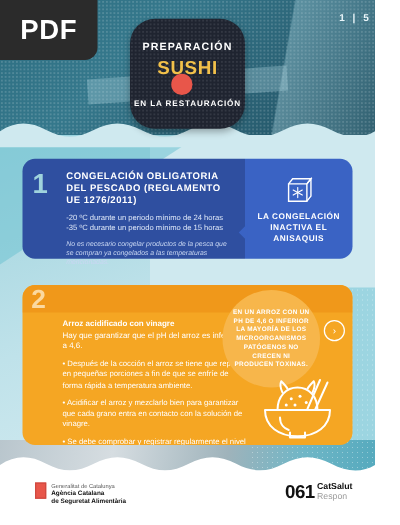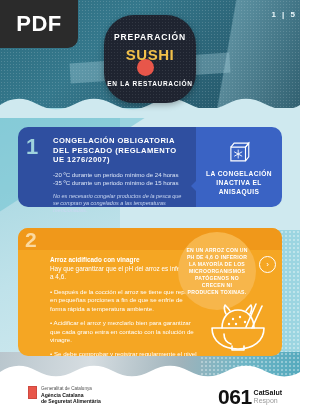--- a/index.html
+++ b/index.html
@@ -35,21 +35,21 @@
      background:#2b2b2b; border-bottom-right-radius:10px;
      display:flex; align-items:center; justify-content:center; z-index:8; }
   .pdf-badge span { color:#fff; font-size:22px; font-weight:bold; letter-spacing:.5px; }
 
   
   .page-ind { position:absolute; right:10px; top:10px; z-index:8;
      color:#eaf6fa; font-size:8px; font-weight:bold; letter-spacing:2px; }
 
   
   .title-badge { position:absolute; left:104px; top:15px; width:92px; height:88px;
-     background:#1f2430; border-radius:30px; z-index:6;
+     background:#1f2430; border-radius:20px; z-index:6;
      display:flex; flex-direction:column; align-items:center; justify-content:center;
      box-shadow:0 2px 6px rgba(0,0,0,.3); overflow:hidden; }
   .title-badge::before { content:""; position:absolute; inset:0; opacity:.5;
      background-image:radial-gradient(rgba(255,255,255,.18) .7px, transparent .8px);
      background-size:3px 3px; }
   .tb-l1,.tb-l2 { position:relative; color:#fff; font-size:8.5px; font-weight:bold;
      letter-spacing:.9px; line-height:11px; }
   .tb-sushi { position:relative; color:#f2c14a; font-size:15px; font-weight:bold;
      letter-spacing:.5px; line-height:21px; margin:1px 0 12px; z-index:2; }
   .tb-dot { position:absolute; left:50%; top:44px; width:17px; height:17px;
@@ -130,21 +130,21 @@
      background-size:4px 4px; }
   .wave2 { position:absolute; left:0; top:362px; width:300px; height:20px; z-index:6; }
   .footer { position:absolute; left:0; top:380px; width:300px; height:40px; background:#fff; z-index:7; }
   .gencat { position:absolute; left:28px; top:6px; display:flex; align-items:flex-start; }
   .gencat-mark { width:9px; height:13px; background:#e8564a; margin-right:4px;
      border:1px solid #cf4940; }
   .gencat-txt div:nth-child(1) { font-size:4.6px; color:#555; line-height:6px; }
   .gencat-txt div:nth-child(2),
   .gencat-txt div:nth-child(3) { font-size:5.1px; color:#111; font-weight:bold; line-height:6.4px; }
   .catsalut { position:absolute; right:18px; top:5px; display:flex; align-items:center; }
-  .cs-061 { font-size:21px; font-weight:bold; color:#111; letter-spacing:-.5px; }
+  .cs-061 { font-size:15px; font-weight:bold; color:#111; letter-spacing:-.5px; }
   .cs-txt { margin-left:2px; }
   .cs-txt div:nth-child(1) { font-size:7px; font-weight:bold; color:#111; line-height:8px; }
   .cs-txt div:nth-child(2) { font-size:7px; color:#9a9a9a; line-height:8px; }
 </style>
 </head>
 <body>
 
 <div class="page">
 
   <div class="hero">
@@ -173,21 +173,21 @@
   <div class="bg-teal-right"></div>
   <div class="bg-dots-right"></div>
 
   <svg class="wave" viewBox="0 0 300 22" preserveAspectRatio="none">
     <path d="M0,9 C12,1 24,1 37,8 C50,15 62,15 75,8 C88,1 100,1 113,8 C126,15 138,15 151,8 C164,1 176,1 189,8 C202,15 214,15 227,8 C240,1 252,1 265,8 C278,15 290,15 300,9 L300,22 L0,22 Z" fill="#cfe9ef"></path>
   </svg>
 
   <div class="sec1">
     <div class="sec1-main">
       <div class="sec1-num">1</div>
-      <div class="sec1-head">CONGELACIÓN OBLIGATORIA DEL PESCADO (REGLAMENTO UE 1276/2007)</div>
+      <div class="sec1-head">CONGELACIÓN OBLIGATORIA DEL PESCADO (REGLAMENTO UE 1276/2011)</div>
       <div class="sec1-list">
         <div>-20 ºC durante un periodo mínimo de 24 horas</div>
         <div>-35 ºC durante un periodo mínimo de 15 horas</div>
       </div>
       <div class="sec1-note">No es necesario congelar productos de la pesca que se compran ya congelados a las temperaturas mencionadas.</div>
     </div>
     <div class="sec1-side">
       <svg class="freezer-icon" viewBox="0 0 32 32">
         <path d="M6,10 L24,10 L24,27 L6,27 Z" fill="none" stroke="#fff" stroke-width="1.4"></path>
         <path d="M6,10 L10,5 L28,5 L24,10" fill="none" stroke="#fff" stroke-width="1.4"></path>

